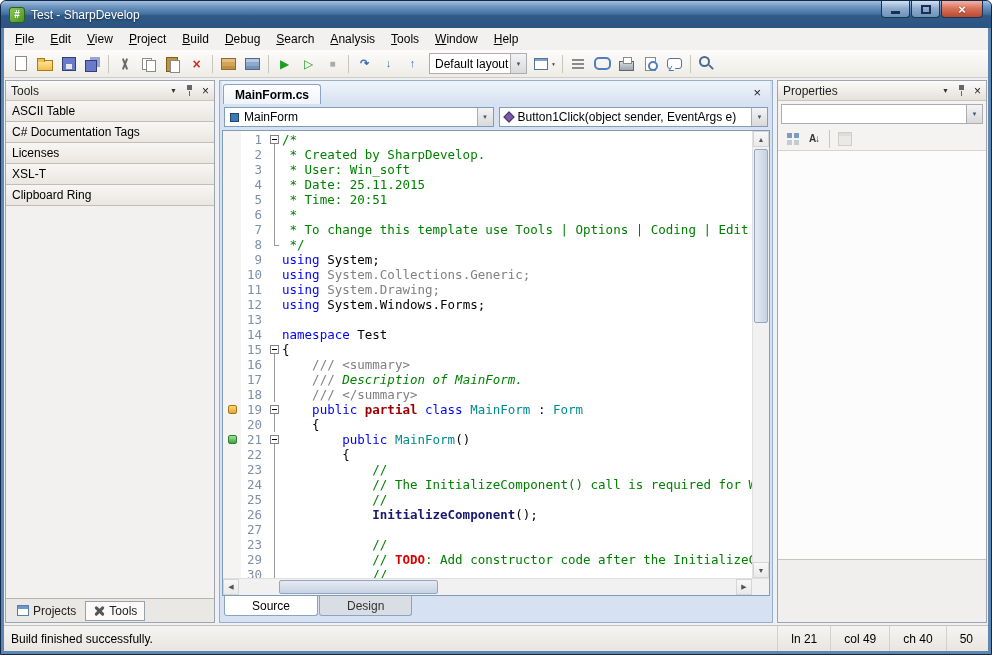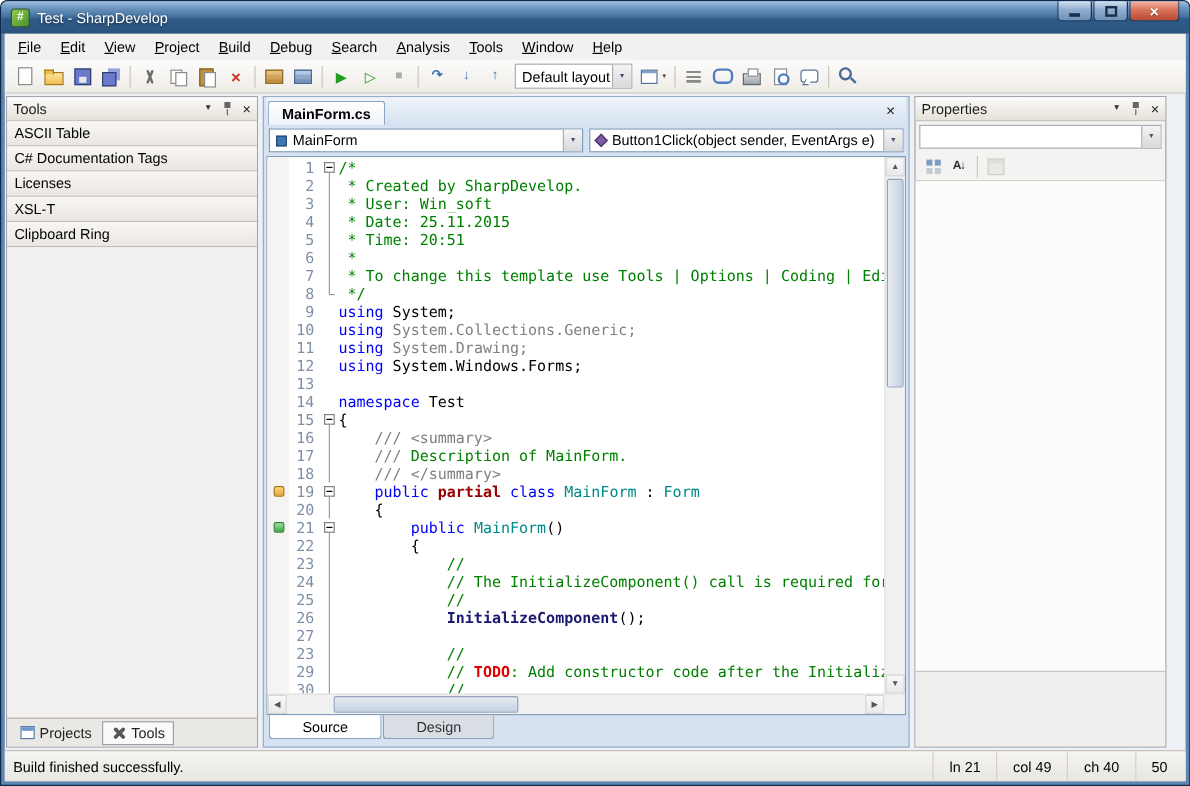--- a/index.html
+++ b/index.html
@@ -95,21 +95,21 @@
   .ic-alphabetical-sort { font-size:10px; font-weight:bold; color:#333; letter-spacing:-1px; }
   .ic-property-pages::before { content:""; width:12px; height:12px; background:#E3E1DD; border:1px solid #B3B0AA;
     box-shadow:inset 0 3px 0 #CFCCC7; }
   .tbi.disabled { opacity:.55; }
 
   
   .main { flex:1; min-height:0; display:flex; padding:2px 0 2px 0; }
 
   .panel { background:#F4F3F1; border:1px solid #9FA5AD; display:flex; flex-direction:column; min-height:0; }
   .left-panel { width:210px; flex:none; margin-left:1px; }
-  .right-panel { width:210px; flex:none; margin-right:16px; }
+  .right-panel { width:210px; flex:none; margin-right:1px; }
   .panel-header { height:20px; flex:none; display:flex; align-items:center; gap:8px; padding:0 5px;
     background:linear-gradient(#FCFBFA,#E5E1DA); border-bottom:1px solid #C9C5BE; }
   .panel-title { flex:1; color:#1E1E1E; }
   .chev { font-size:7px; color:#333; }
   .pin-icon { width:9px; height:11px;
     background:linear-gradient(#666,#666) 2px 0/5px 5px no-repeat,
                linear-gradient(#666,#666) 4px 6px/1px 5px no-repeat; }
   .x-icon { font-size:12px; color:#222; line-height:1; }
 
   .tool-cat { height:21px; flex:none; line-height:20px; padding-left:6px; color:#000;
@@ -160,21 +160,21 @@
   .fold-box { position:absolute; left:3px; top:3px; width:9px; height:9px; border:1px solid #828282;
     background-color:#fff; background-image:linear-gradient(#000,#000); background-size:5px 1px;
     background-position:center; background-repeat:no-repeat; }
   .line-text { flex:1; min-width:0; overflow:hidden; }
 
   .tk-c   { color:#008000; }
   .tk-k   { color:#0000FF; font-weight:normal; }
   .tk-g   { color:#808080; }
   .tk-p   { color:#000000; }
   .tk-d   { color:#808080; }
-  .tk-dc  { color:#008000; }
+  .tk-dc  { color:#008000;font-style:italic; }
   .tk-m   { color:#990000; font-weight:bold; }
   .tk-t   { color:#008B8B; }
   .tk-mb  { color:#191970; font-weight:bold; }
   .tk-todo{ color:#E00000; font-weight:bold; }
 
   .vscroll { width:17px; flex:none; display:flex; flex-direction:column; background:#F1F1F1; border-left:1px solid #E0E0E0; }
   .sbtn { height:16px; flex:none; display:flex; align-items:center; justify-content:center; font-size:7px; color:#50555C;
     background:linear-gradient(#F8F8F8,#E9E9E9); border:1px solid #D5D5D5; }
   .sbtn.h { width:16px; height:100%; }
   .vtrack { flex:1; position:relative; }

